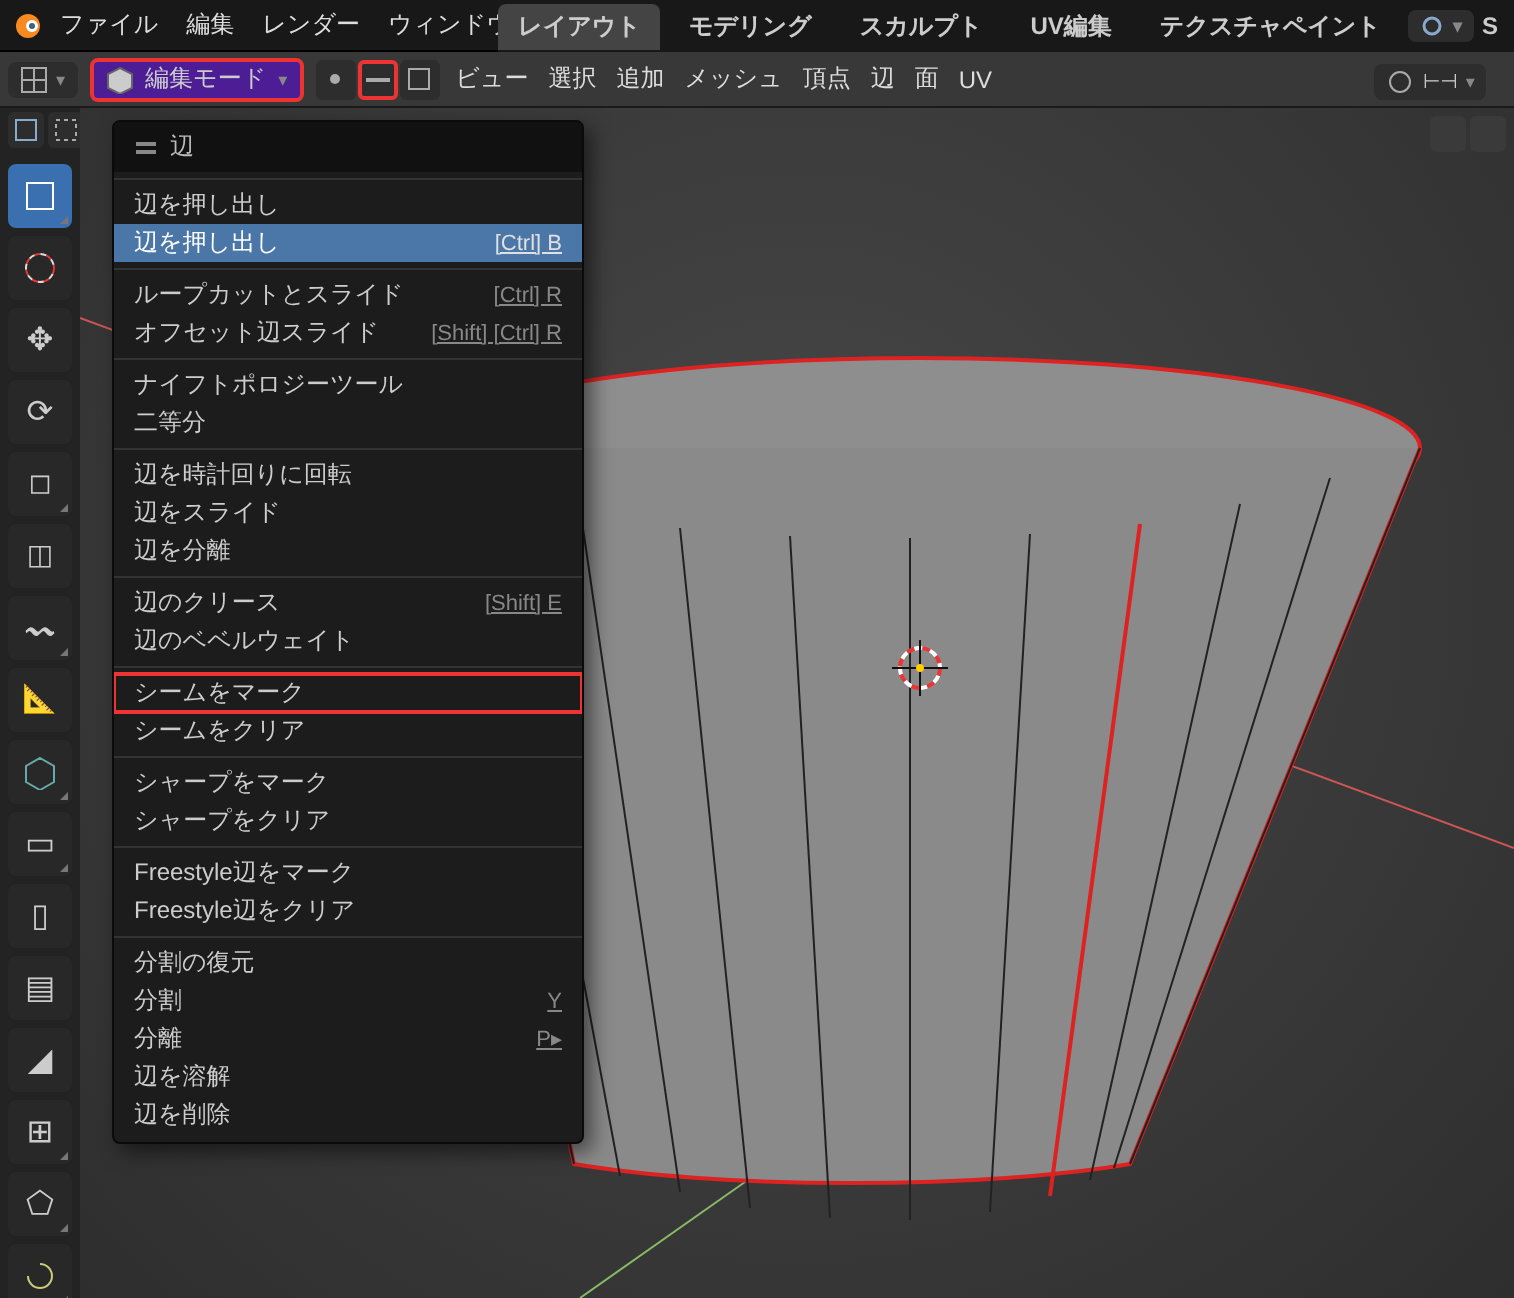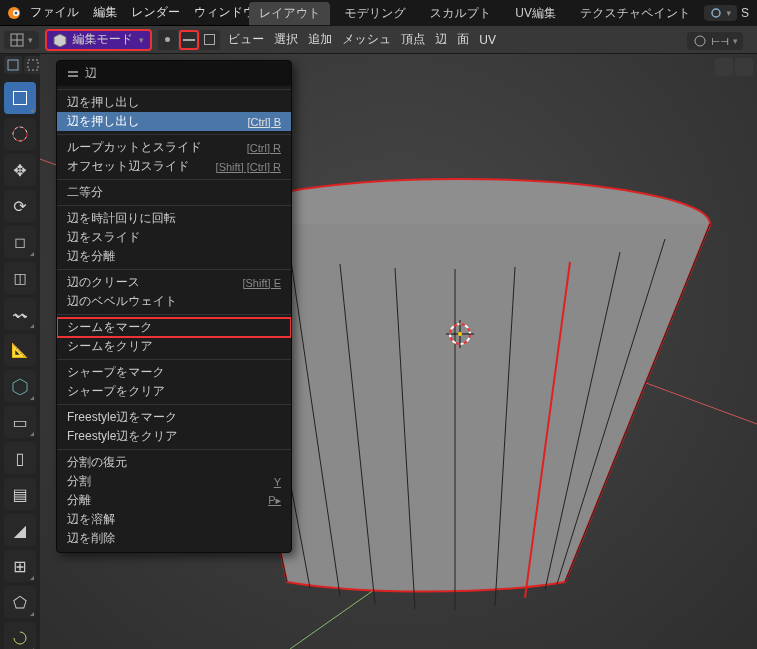--- a/index.html
+++ b/index.html
@@ -4,21 +4,21 @@
 <style>
   * { box-sizing: border-box; margin: 0; padding: 0; font-family: sans-serif; }
   body { background: #232323; color: #ccc; width: 757px; height: 649px; overflow: hidden; position: relative; }
 
   
   .topbar { display: flex; align-items: center; background: #181818; height: 26px; padding: 0 6px; font-size: 12px; border-bottom: 1px solid #000; }
   .logo { width: 16px; height: 16px; margin-right: 8px; }
   .topbar .menu-item { margin-right: 14px; color: #ddd; cursor: pointer; }
 
   
-  .tabs { display: flex; align-items: center; background: #181818; height: 26px; position: absolute; right: 0; top: 0; padding-right: 8px; font-size: 12px; gap: 4px; }
+  .tabs { display: flex; align-items: center; background: #181818; height: 26px; position: absolute; right: 0; top: 0; padding-right: 8px; font-size: 12px; gap: 4px; font-weight: bold; }
   .tab { padding: 3px 10px; border-radius: 4px 4px 0 0; cursor: pointer; }
   .tab.active { background: #444; }
   .tabs .pill { background:#2d2d2d; border-radius:4px; padding:2px 6px; display:flex; align-items:center; gap:4px; }
 
   
   .toolbar2 { display: flex; align-items: center; background: #383838; height: 28px; padding: 0 4px; font-size: 12px; gap: 6px; border-bottom: 1px solid #1a1a1a;}
   .mode-dropdown { display: flex; align-items: center; background: #4c1d95; border: 2px solid #e33; border-radius: 4px; padding: 2px 6px; height: 22px; gap: 6px; cursor: pointer;}
   .chev { font-size: 9px; color:#888;}
   .selmode { display:flex; gap:1px; }
   .selmode .sm { width:20px; height:20px; background:#2d2d2d; border-radius:3px; display:flex; align-items:center; justify-content:center; cursor:pointer;}
@@ -317,20 +317,23 @@
       <div class="mi">
         <span>ループカットとスライド</span>
         <span class="shortcut">[Ctrl] R</span>
       </div>
       <div class="mi">
         <span>オフセット辺スライド</span>
         <span class="shortcut">[Shift] [Ctrl] R</span>
       </div>
       <div class="sep"></div>
       <div class="mi">
+        <span>ナイフトポロジーツール</span>
+      </div>
+      <div class="mi">
         <span>二等分</span>
       </div>
       <div class="sep"></div>
       <div class="mi">
         <span>辺を時計回りに回転</span>
       </div>
       <div class="mi">
         <span>辺をスライド</span>
       </div>
       <div class="mi">

